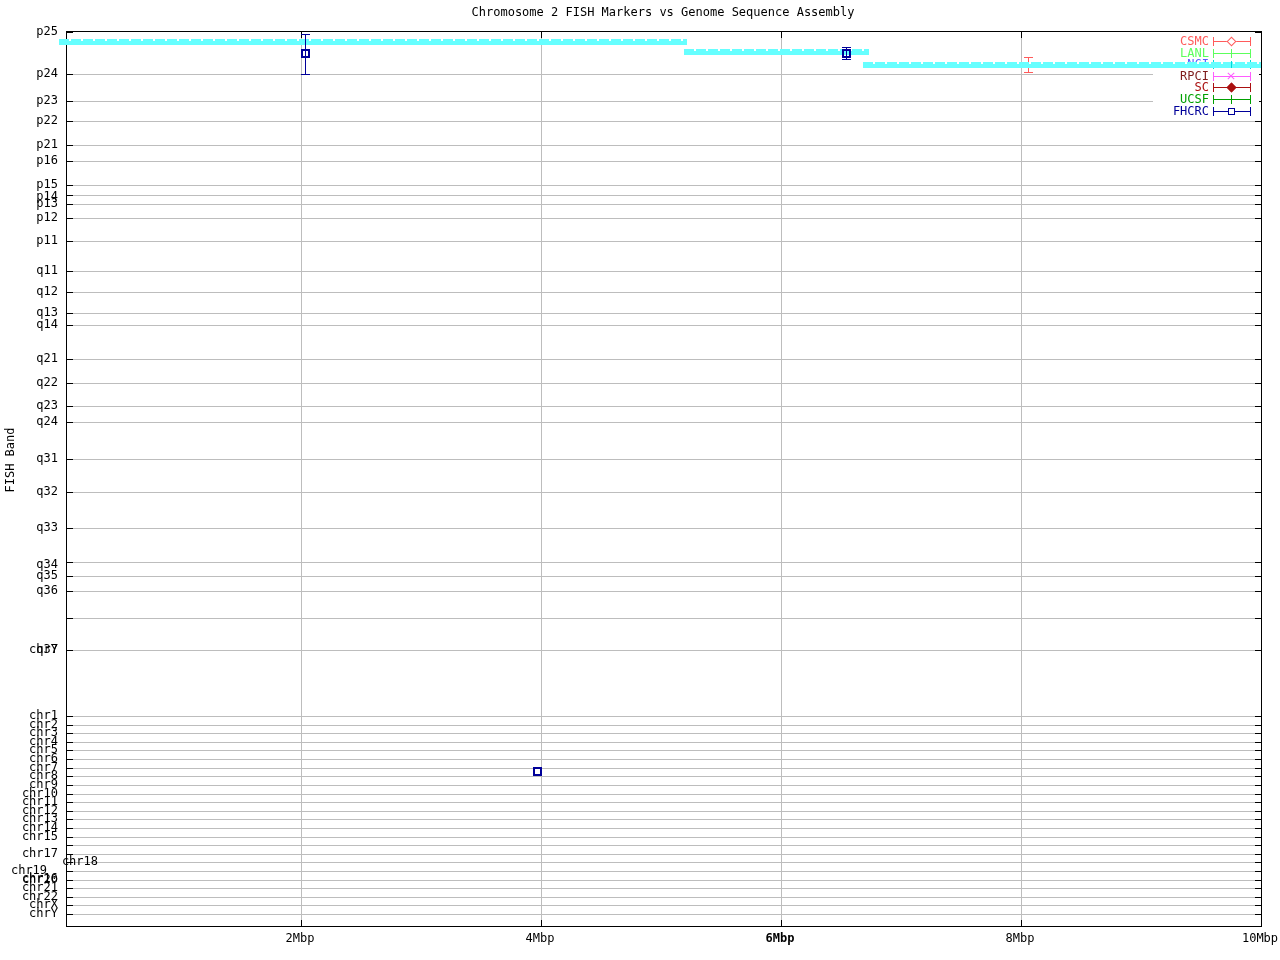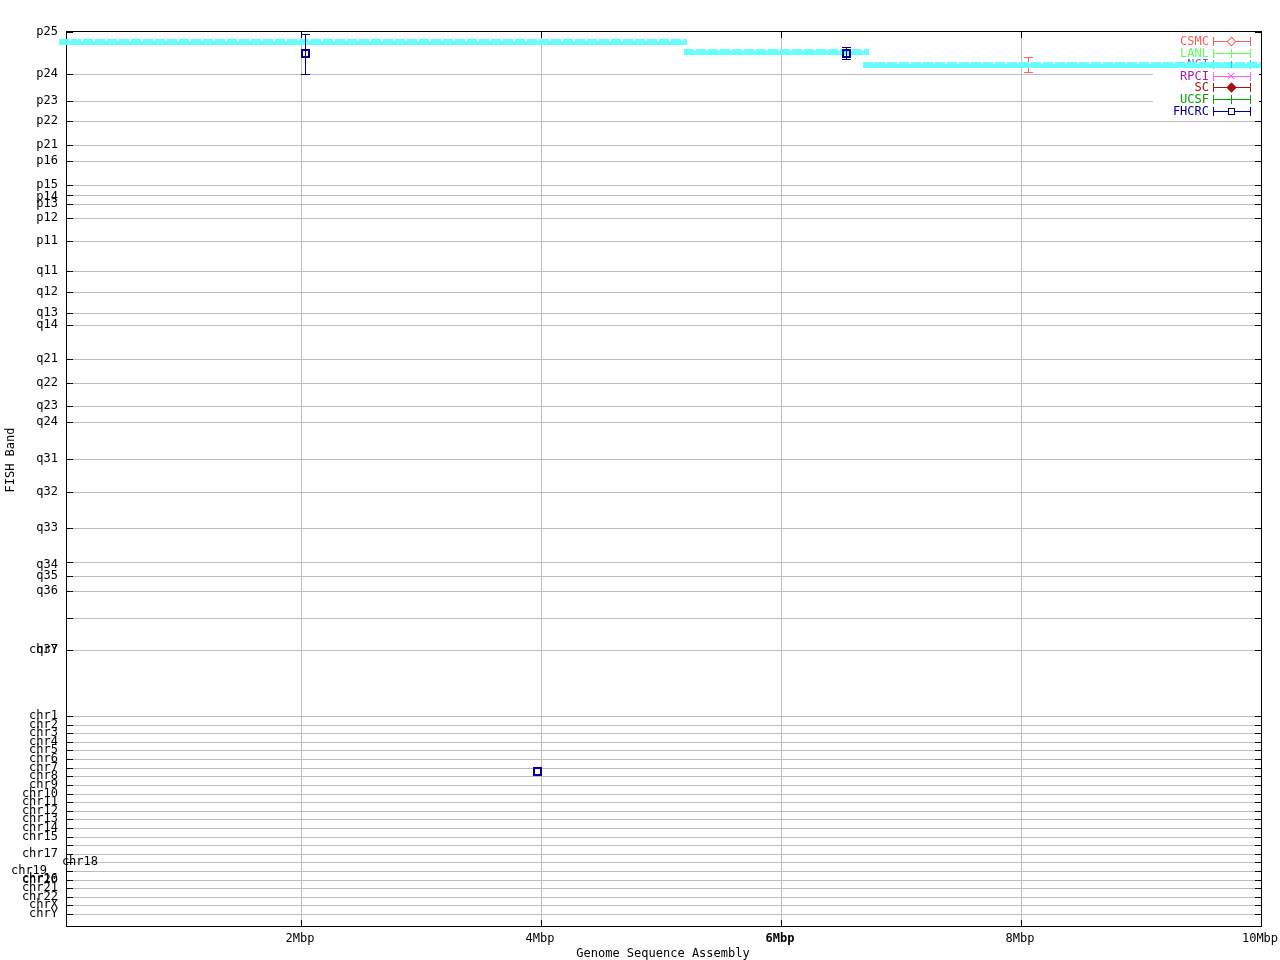--- a/index.html
+++ b/index.html
@@ -34,20 +34,21 @@
     text-align:center;font-size:12px;top:932px;
   }
   .legend-label{
     position:absolute;height:12px;line-height:12px;text-align:right;font-size:12px;
   }
 </style>
 </head>
 <body>
 
 <div id="chart">
+  <div id="title">Chromosome 2 FISH Markers vs Genome Sequence Assembly</div>
   <div id="ylabel">FISH Band</div>
   <div id="plot">
       <div style="position: absolute; left: 0px; right: 0px; top: 42.018px; height: 1px; background: rgb(189, 189, 189); z-index: 0;"></div>
       <div style="position: absolute; left: 0px; right: 0px; top: 69.0168px; height: 1px; background: rgb(189, 189, 189); z-index: 0;"></div>
       <div style="position: absolute; left: 0px; right: 0px; top: 88.953px; height: 1px; background: rgb(189, 189, 189); z-index: 0;"></div>
       <div style="position: absolute; left: 0px; right: 0px; top: 113.002px; height: 1px; background: rgb(189, 189, 189); z-index: 0;"></div>
       <div style="position: absolute; left: 0px; right: 0px; top: 129.004px; height: 1px; background: rgb(189, 189, 189); z-index: 0;"></div>
       <div style="position: absolute; left: 0px; right: 0px; top: 152.963px; height: 1px; background: rgb(189, 189, 189); z-index: 0;"></div>
       <div style="position: absolute; left: 0px; right: 0px; top: 162.976px; height: 1px; background: rgb(189, 189, 189); z-index: 0;"></div>
       <div style="position: absolute; left: 0px; right: 0px; top: 172.006px; height: 1px; background: rgb(189, 189, 189); z-index: 0;"></div>
@@ -219,21 +220,21 @@
       <div style="position: absolute; left: 1146px; top: 20.6px; width: 38px; height: 1px; background: rgb(92, 255, 92); z-index: 3;"></div>
       <div style="position: absolute; left: 1146px; top: 16.6px; width: 1px; height: 9px; background: rgb(92, 255, 92); z-index: 3;"></div>
       <div style="position: absolute; left: 1183px; top: 16.6px; width: 1px; height: 9px; background: rgb(92, 255, 92); z-index: 3;"></div>
       <div style="position: absolute; left: 1164px; top: 16.6px; width: 1px; height: 9px; background: rgb(92, 255, 92); z-index: 3;"></div>
       <div style="position: absolute; left: 1161px; top: 20.6px; width: 7px; height: 1px; background: rgb(92, 255, 92); z-index: 3;"></div>
       <div class="legend-label" style="position: absolute; left: 1082px; top: 26.2px; width: 60px; color: rgb(92, 92, 255); z-index: 3;">NCI</div>
       <div style="position: absolute; left: 1146px; top: 32.2px; width: 38px; height: 1px; background: rgb(0, 217, 217); z-index: 3;"></div>
       <div style="position: absolute; left: 1146px; top: 28.2px; width: 1px; height: 9px; background: rgb(0, 217, 217); z-index: 3;"></div>
       <div style="position: absolute; left: 1183px; top: 28.2px; width: 1px; height: 9px; background: rgb(0, 217, 217); z-index: 3;"></div>
       <div style="position: absolute; left: 1164px; top: 29.2px; width: 1px; height: 7px; background: rgb(0, 217, 217); z-index: 6;"></div>
-      <div class="legend-label" style="position: absolute; left: 1082px; top: 37.8px; width: 60px; color: #a21caf; z-index: 3;">RPCI</div>
+      <div class="legend-label" style="position: absolute; left: 1082px; top: 37.8px; width: 60px; color: #7f1d1d; z-index: 3;">RPCI</div>
       <div style="position: absolute; left: 1146px; top: 43.8px; width: 38px; height: 1px; background: rgb(255, 92, 255); z-index: 3;"></div>
       <div style="position: absolute; left: 1146px; top: 39.8px; width: 1px; height: 9px; background: rgb(255, 92, 255); z-index: 3;"></div>
       <div style="position: absolute; left: 1183px; top: 39.8px; width: 1px; height: 9px; background: rgb(255, 92, 255); z-index: 3;"></div>
       <div style="position: absolute; left: 1164px; top: 43.8px; width: 9px; height: 1px; background: rgb(255, 92, 255); transform: translate(-50%, -50%) rotate(45deg); z-index: 3;"></div>
       <div style="position: absolute; left: 1164px; top: 43.8px; width: 9px; height: 1px; background: rgb(255, 92, 255); transform: translate(-50%, -50%) rotate(-45deg); z-index: 3;"></div>
       <div class="legend-label" style="position: absolute; left: 1082px; top: 49.4px; width: 60px; color: rgb(170, 17, 17); z-index: 3;">SC</div>
       <div style="position: absolute; left: 1146px; top: 55.4px; width: 38px; height: 1px; background: rgb(170, 17, 17); z-index: 3;"></div>
       <div style="position: absolute; left: 1146px; top: 51.4px; width: 1px; height: 9px; background: rgb(170, 17, 17); z-index: 3;"></div>
       <div style="position: absolute; left: 1183px; top: 51.4px; width: 1px; height: 9px; background: rgb(170, 17, 17); z-index: 3;"></div>
       <div style="position: absolute; left: 1161px; top: 52.4px; width: 5px; height: 5px; border: 1px solid rgb(170, 17, 17); background: rgb(170, 17, 17); transform: rotate(45deg); z-index: 3;"></div>
@@ -266,21 +267,20 @@
       <div style="position: absolute; left: 237.6px; top: 1.9668px; width: 1px; height: 40.0512px; background: rgb(0, 0, 153); z-index: 6;"></div>
       <div style="position: absolute; left: 233.6px; top: 1.9668px; width: 9px; height: 1px; background: rgb(0, 0, 153); z-index: 6;"></div>
       <div style="position: absolute; left: 233.6px; top: 42.018px; width: 9px; height: 1px; background: rgb(0, 0, 153); z-index: 6;"></div>
       <div style="position: absolute; left: 233.6px; top: 17.009px; width: 5px; height: 5px; border: 2px solid rgb(0, 0, 153); background: transparent; z-index: 6;"></div>
       <div style="position: absolute; left: 778.8px; top: 15.0192px; width: 1px; height: 11.9796px; background: rgb(0, 0, 153); z-index: 6;"></div>
       <div style="position: absolute; left: 774.8px; top: 15.0192px; width: 9px; height: 1px; background: rgb(0, 0, 153); z-index: 6;"></div>
       <div style="position: absolute; left: 774.8px; top: 26.9988px; width: 9px; height: 1px; background: rgb(0, 0, 153); z-index: 6;"></div>
       <div style="position: absolute; left: 774.8px; top: 17.456px; width: 5px; height: 5px; border: 2px solid rgb(0, 0, 153); background: transparent; z-index: 6;"></div>
       <div style="position: absolute; left: 466.4px; top: 734.98px; width: 5px; height: 5px; border: 2px solid rgb(0, 0, 153); background: transparent; z-index: 6;"></div>
     </div>
-  <div id="xlabel">Genome Sequence Assembly</div>
 <div class="ytick-label" style="position: absolute; top: 25px;">p25</div>
     <div class="ytick-label" style="position: absolute; top: 67.018px;">p24</div>
     <div class="ytick-label" style="position: absolute; top: 94.0168px;">p23</div>
     <div class="ytick-label" style="position: absolute; top: 113.953px;">p22</div>
     <div class="ytick-label" style="position: absolute; top: 138.002px;">p21</div>
     <div class="ytick-label" style="position: absolute; top: 154.004px;">p16</div>
     <div class="ytick-label" style="position: absolute; top: 177.963px;">p15</div>
     <div class="ytick-label" style="position: absolute; top: 190px;">p14</div>
     <div class="ytick-label" style="position: absolute; top: 197.006px;">p13</div>
     <div class="ytick-label" style="position: absolute; top: 210.952px;">p12</div>

